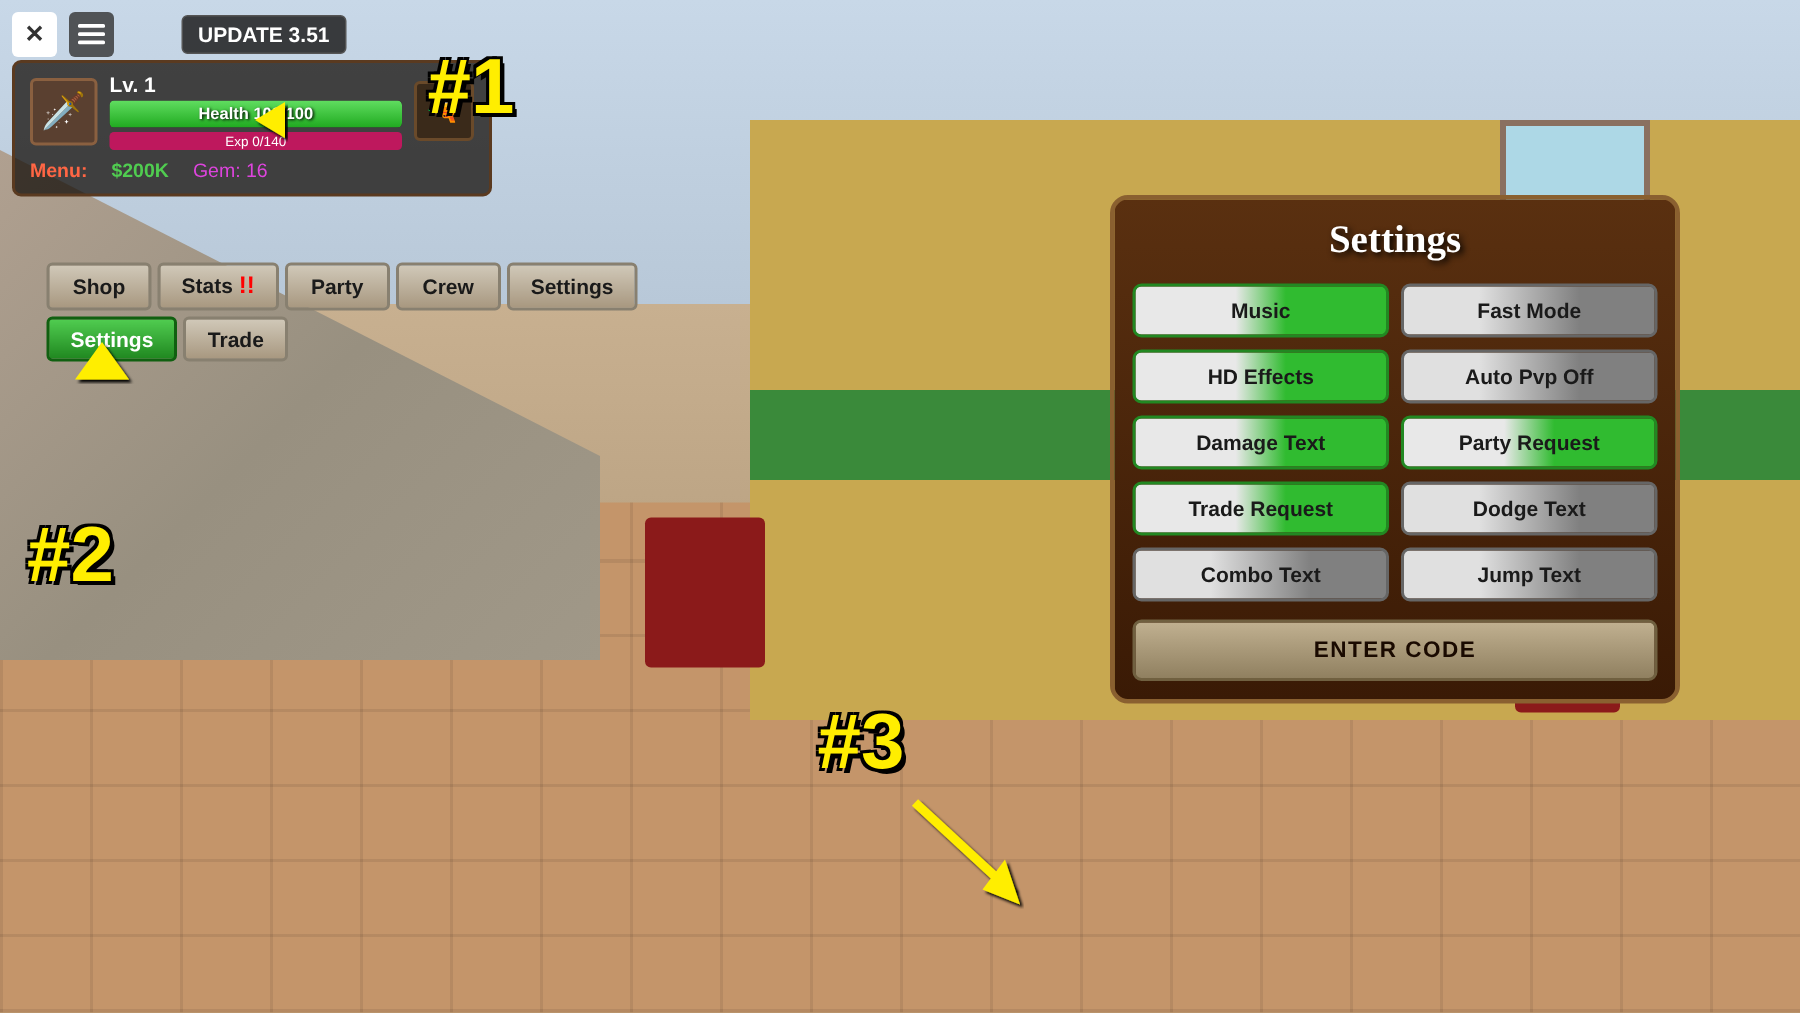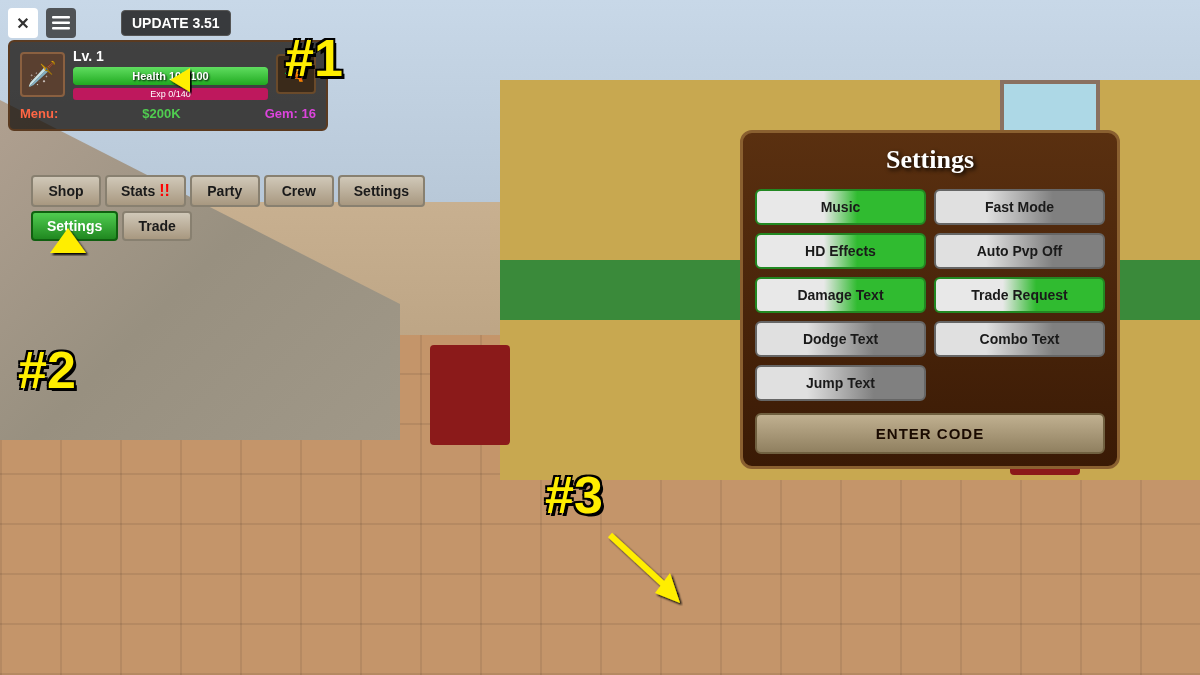--- a/index.html
+++ b/index.html
@@ -264,39 +264,38 @@
       align-items: center;
       justify-content: center;
       font-size: 18px;
     }
 
     .currency-row {
       display: flex;
       align-items: center;
       gap: 16px;
       padding: 2px 0;
-      justify-content: space-between;
     }
 
     .menu-label {
       color: #ff6644;
       font-size: 13px;
       font-weight: bold;
     }
 
     .beli-amount {
       color: #50cc50;
       font-size: 13px;
       font-weight: bold;
     }
 
     .gem-amount {
       color: #dd44dd;
       font-size: 13px;
-      font-weight: bold;
+      font-weight: normal;
     }
 
     
     .nav-buttons {
       position: absolute;
       top: 175px;
       left: 8px;
       display: flex;
       flex-direction: column;
       gap: 4px;
@@ -484,20 +483,21 @@
   <div class="settings-title">Settings</div>
   <div class="settings-grid">
 
     <button class="setting-btn on">Music</button>
     <button class="setting-btn off">Fast Mode</button>
 
     <button class="setting-btn on">HD Effects</button>
     <button class="setting-btn off">Auto Pvp Off</button>
 
     <button class="setting-btn on">Damage Text</button>
+    <button class="setting-btn on">Party Request</button>
 
     <button class="setting-btn on">Trade Request</button>
     <button class="setting-btn off">Dodge Text</button>
 
     <button class="setting-btn off">Combo Text</button>
     <button class="setting-btn off">Jump Text</button>
   </div>
   <button class="enter-code-btn">ENTER CODE</button>
 </div>
 

